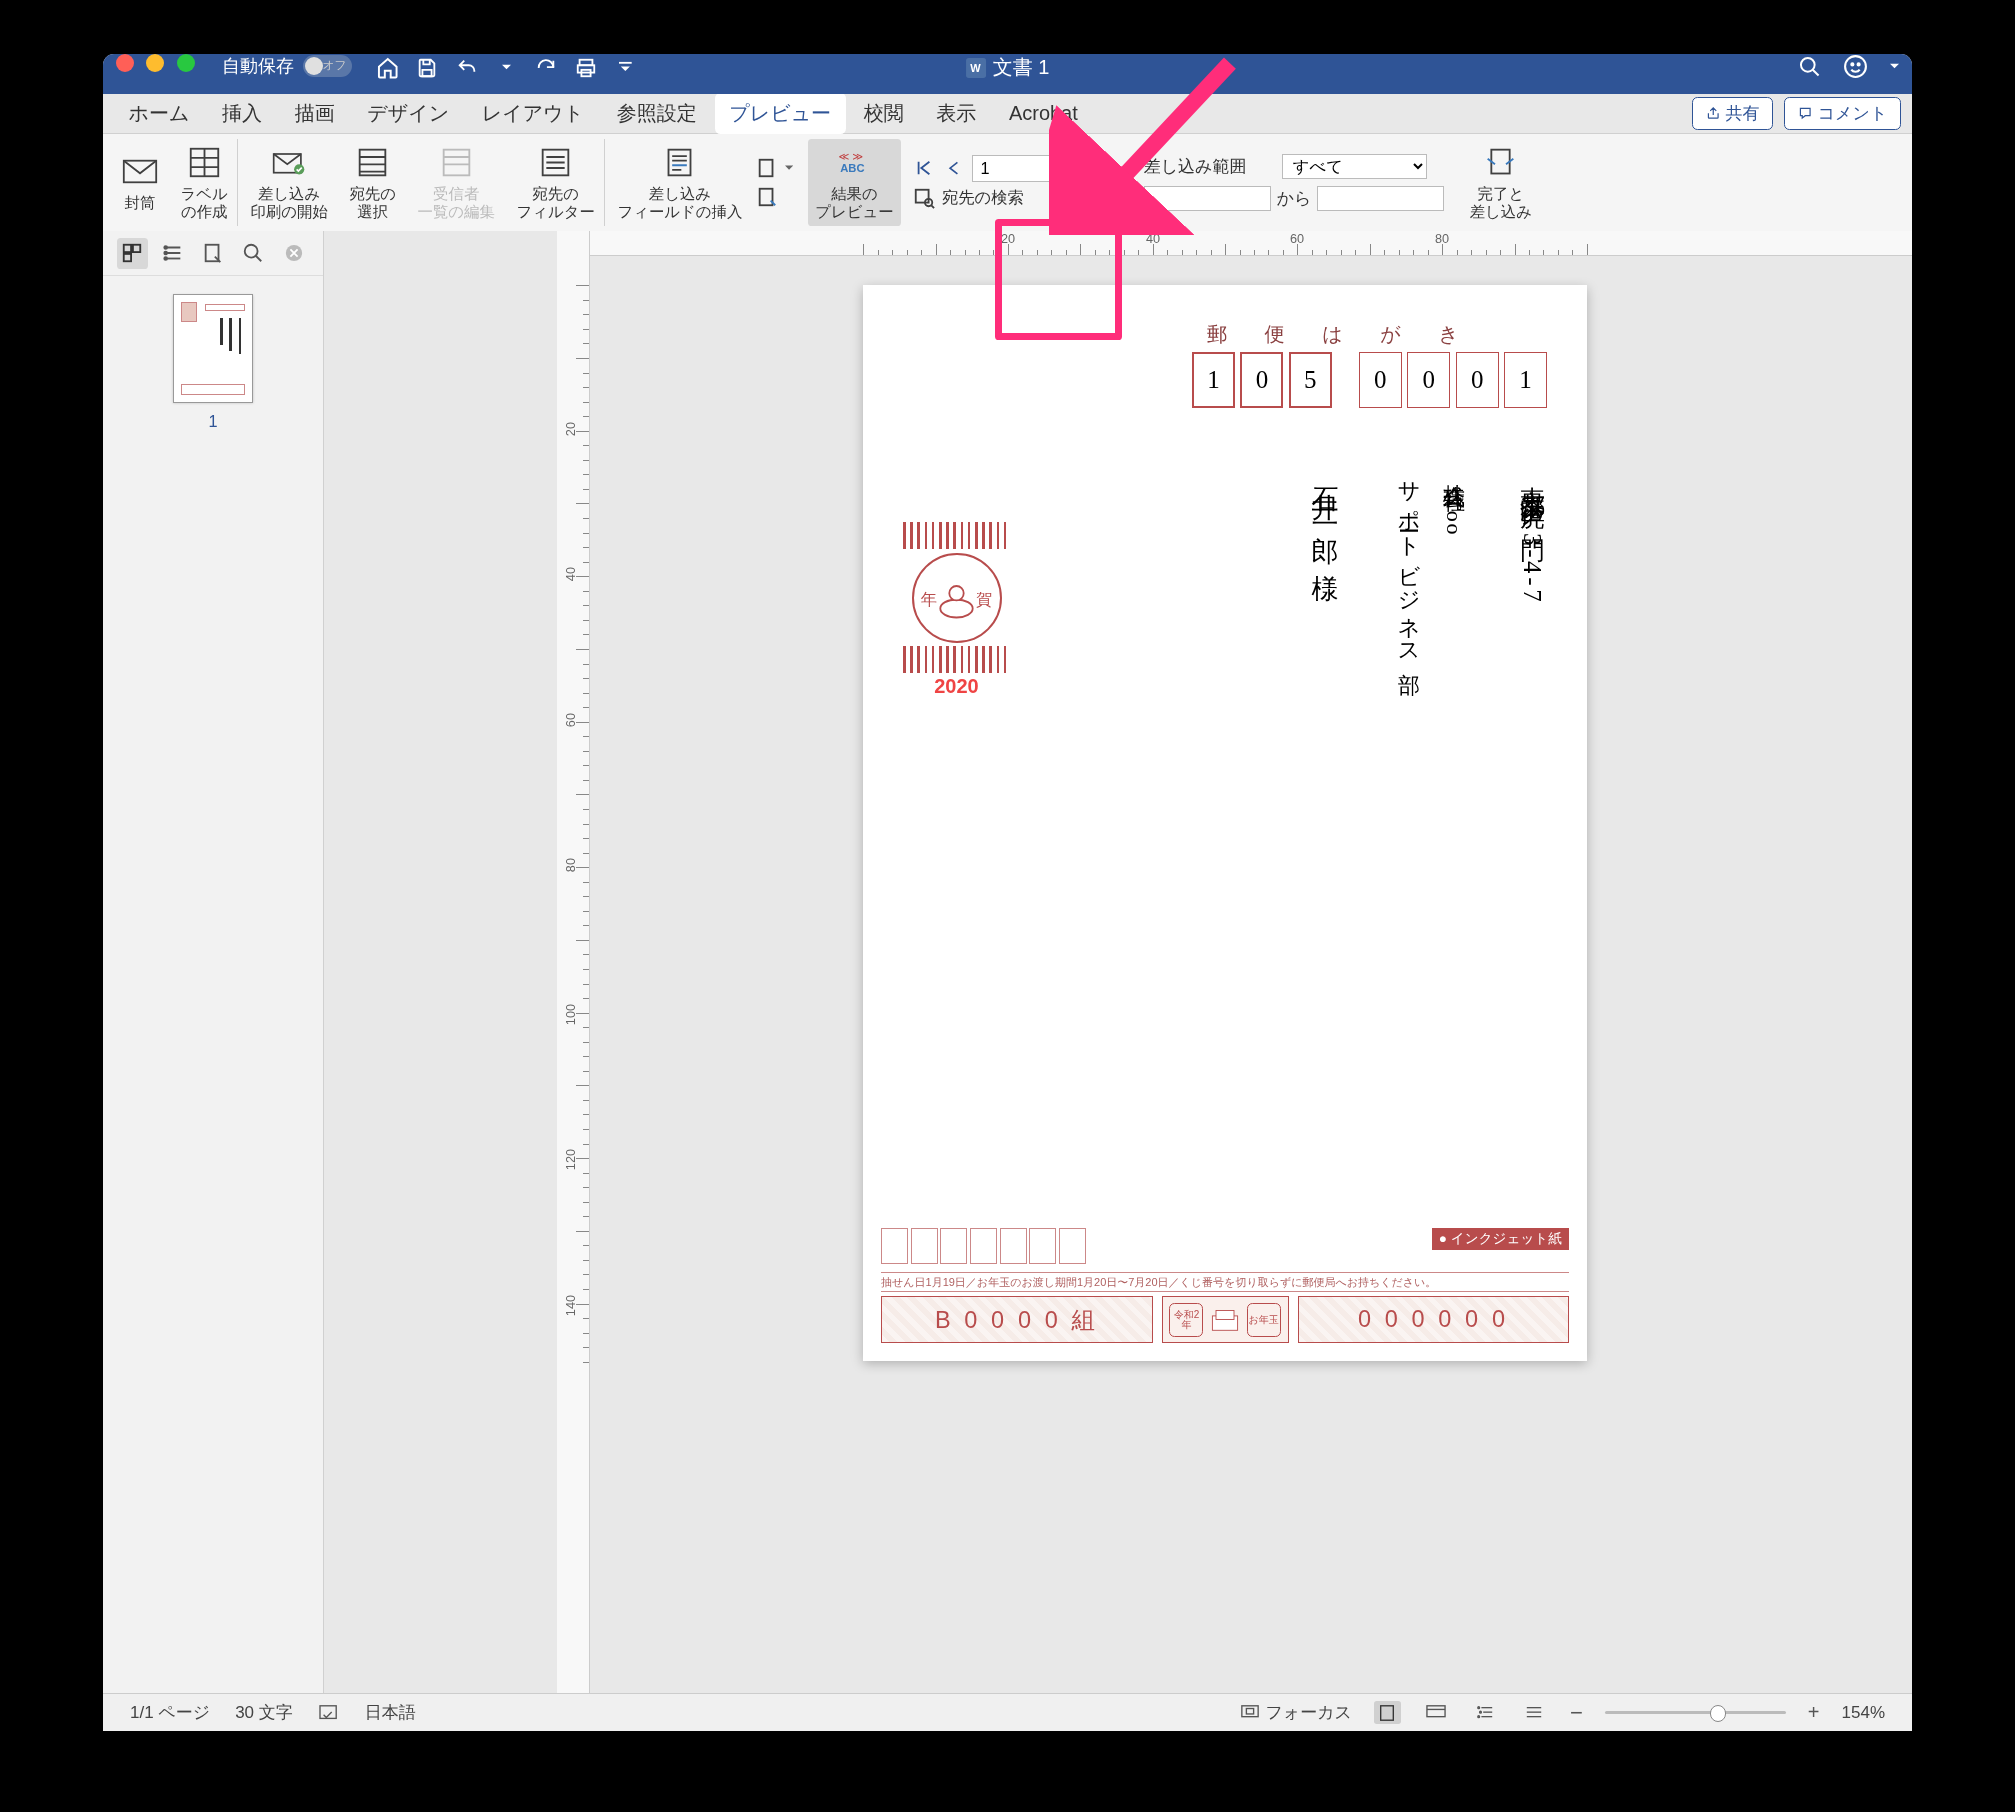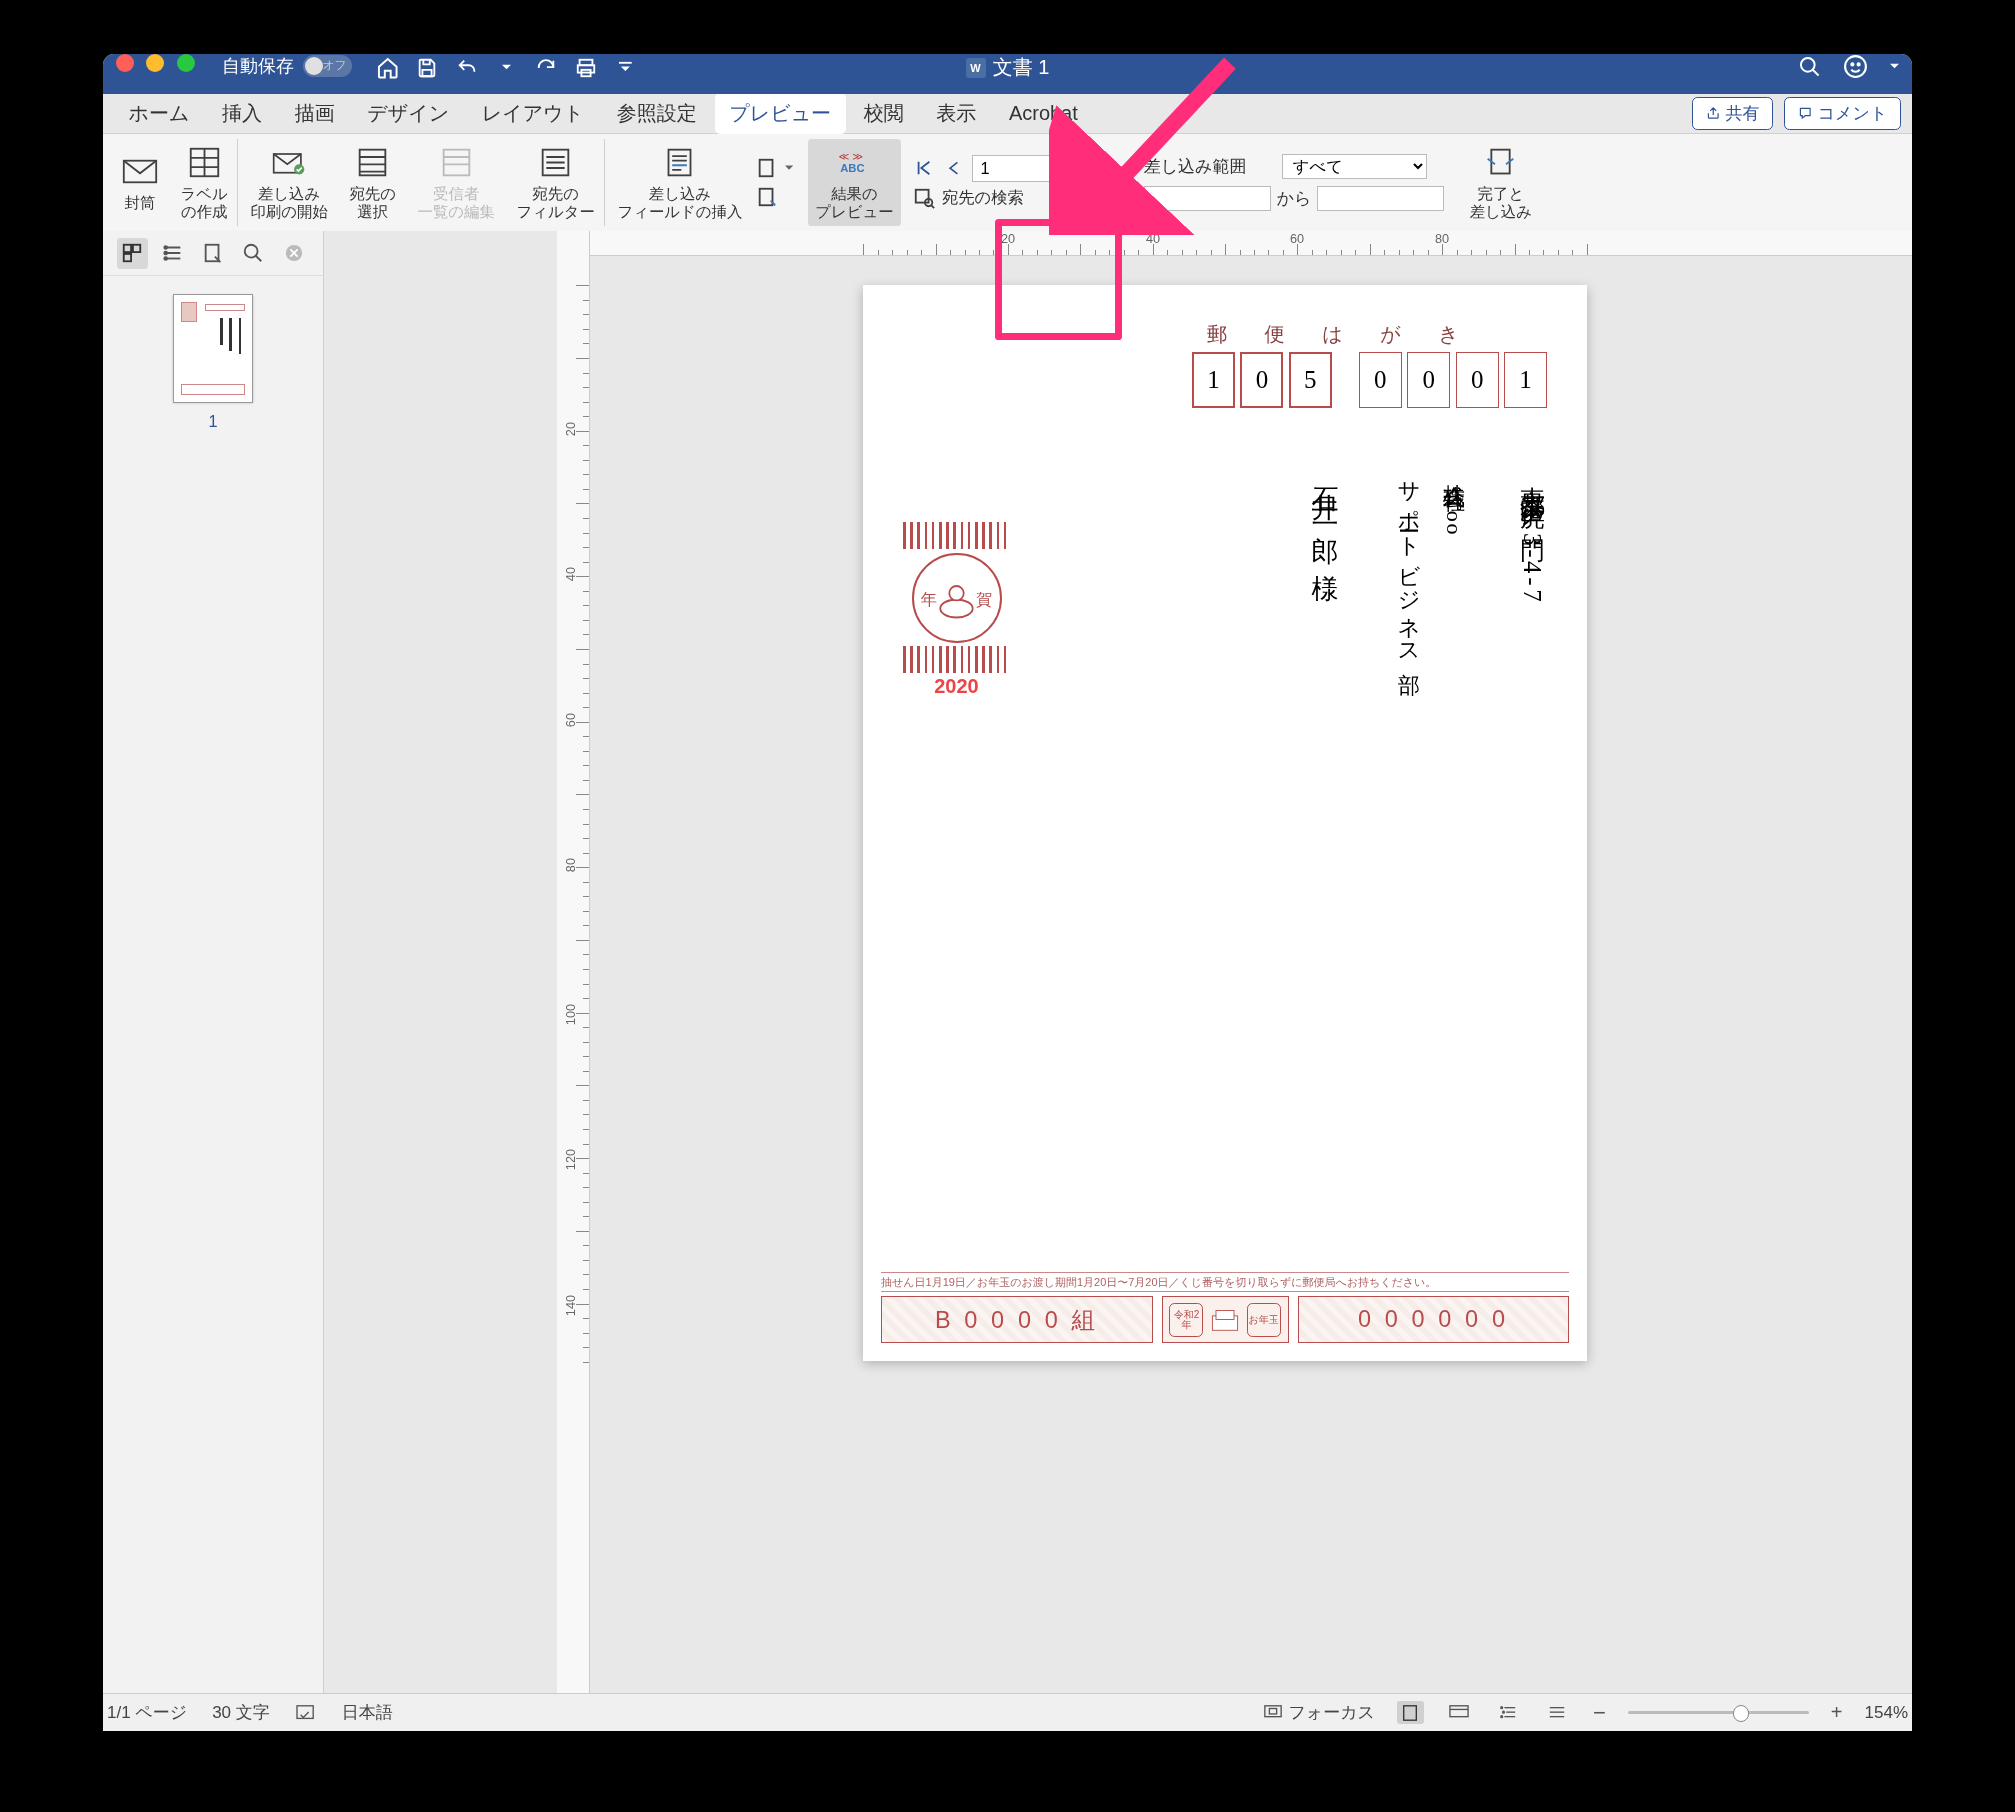--- a/index.html
+++ b/index.html
@@ -94,21 +94,21 @@
 .sender-zip { display: flex; gap: 2.7px; margin-bottom: 3.6px; }
 .sender-zip .szbox { width: 27px; height: 36px; border: 1.4px solid #c88; }
 .inkjet { position: absolute; right: 0; top: 0; background: #b84c4c; color: #fff; font-size: 13.6px; padding: 1.8px 7.2px; }
 .lottery-note { font-size: 11px; color: #b06060; border-top: 0.9px solid #c88; border-bottom: 0.9px solid #c88; padding: 1.8px 0; margin: 3.6px 0; }
 .lottery { display: flex; gap: 9px; align-items: center; }
 .lot-l, .lot-r { flex: 1; height: 47px; border: 1.8px solid #b84c4c; display: flex; align-items: center; justify-content: center; font-size: 23.5px; color: #b84c4c; letter-spacing: 3.6px; font-family: Liberation Sans, sans-serif; background: repeating-linear-gradient(45deg,#faf4f2 0 5.4px,#f6ece8 5.4px 11px); }
 .lot-m { width: 127px; height: 47px; border: 1.8px solid #b84c4c; background: #faf0ec; display: flex; align-items: center; justify-content: center; gap: 3.6px; }
 .lot-badge { width: 34px; height: 34px; border: 1.8px solid #b84c4c; border-radius: 5.4px; font-size: 10px; color: #b84c4c; display: flex; align-items: center; justify-content: center; text-align: center; line-height: 1; }
 
 
-.statusbar { position: absolute; left: 0; right: 0; bottom: 0; height: 38px; background: #f0f0f0; border-top: 0.9px solid #ccc; display: flex; align-items: center; padding: 0 4px; font-size: 17px; color: #444; gap: 25px; }
+.statusbar { position: absolute; left: 0; right: 0; bottom: 0; height: 38px; background: #f0f0f0; border-top: 0.9px solid #ccc; display: flex; align-items: center; padding: 0 27px; font-size: 17px; color: #444; gap: 25px; }
 .statusbar .right { margin-left: auto; display: flex; align-items: center; gap: 22px; }
 .viewbtn { width: 27px; height: 23.5px; display: flex; align-items: center; justify-content: center; color: #555; }
 .viewbtn.active { background: #d0d0d0; border-radius: 2.7px; }
 .zoomslider { width: 181px; height: 3.6px; background: #bbb; position: relative; border-radius: 1.8px; }
 .zoomslider::after { content: ""; position: absolute; left: 58%; top: -5.4px; width: 14.5px; height: 14.5px; background: #fff; border: 0.9px solid #888; border-radius: 50%; }
 
 svg { display: block; }
 </style>
 </head>
 <body>
@@ -615,20 +615,32 @@
           <div class="nenga-stripes"></div>
           <div class="nenga-year">2020</div>
         </div>
 
         <div class="vtext addr">東京都港区虎ノ門 3-4-7</div>
         <div class="vtext company">株式会社　Too</div>
         <div class="vtext dept">サポートビジネス部</div>
         <div class="vtext name">石井　一郎　様</div>
 
         <div class="pc-bottom">
+          <div style="position:relative;height:40px">
+            <div class="sender-zip">
+              <div class="szbox"></div>
+                <div class="szbox"></div>
+                <div class="szbox"></div>
+                <div class="szbox"></div>
+                <div class="szbox"></div>
+                <div class="szbox"></div>
+                <div class="szbox"></div>
+            </div>
+            <div class="inkjet">● <span>インクジェット紙</span></div>
+          </div>
           <div class="lottery-note">抽せん日1月19日／お年玉のお渡し期間1月20日〜7月20日／くじ番号を切り取らずに郵便局へお持ちください。</div>
           <div class="lottery">
             <div class="lot-l">B 0 0 0 0 組</div>
             <div class="lot-m">
               <div class="lot-badge">令和2年</div>
               <svg width="36" height="33" viewBox="0 0 40 36">
                   <rect x="6" y="14" width="28" height="16" fill="#fff" stroke="#b84c4c"></rect>
                   <rect x="10" y="8" width="20" height="10" fill="#fff" stroke="#b84c4c"></rect>
                 </svg>
               <div class="lot-badge">お年玉</div>

